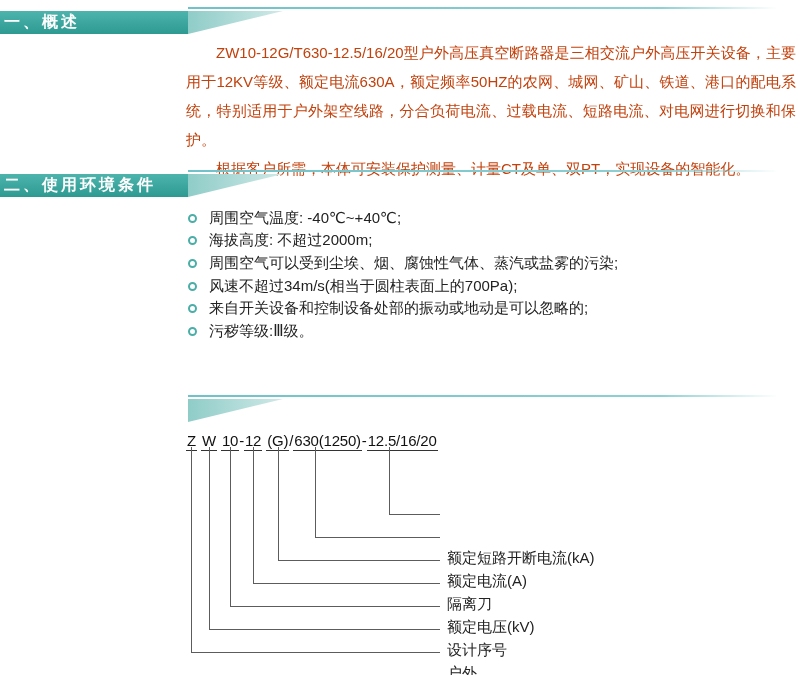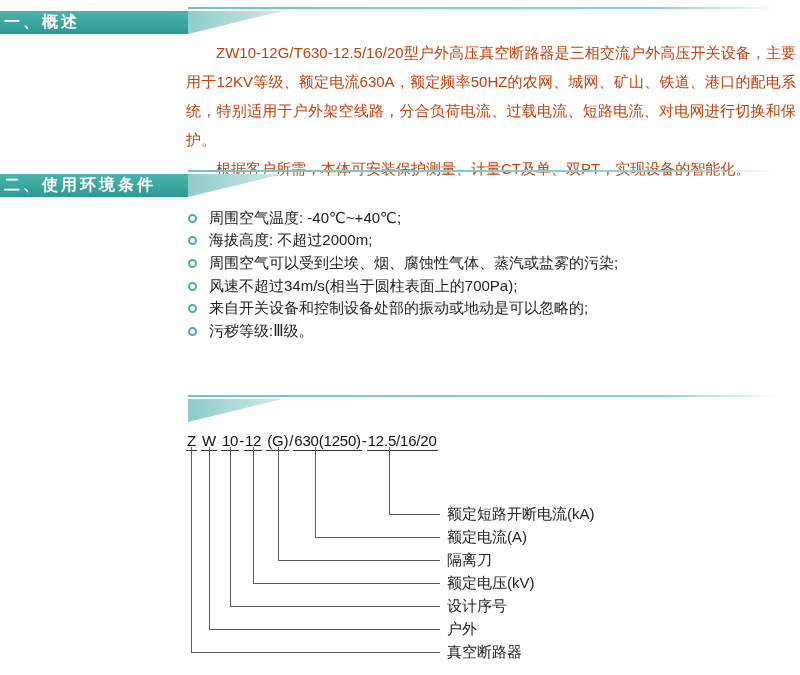--- a/index.html
+++ b/index.html
@@ -31,21 +31,21 @@
   .ring { flex:0 0 auto; width:9px; height:9px; border:2px solid #4aaea7;
           border-radius:50%; margin-right:12px; }
 
   
   .model-code { position:absolute; left:186px; top:426px; font-size:15px;
                 letter-spacing:-0.2px; color:#111111; white-space:nowrap;margin-top:6px; }
   .model-code .useg { border-bottom:1px solid #333333; padding:0 1px 1px 1px; display:inline-block; }
   .dg-vline { position:absolute; width:1px; background:#5c5c5c; }
   .dg-hline { position:absolute; height:1px; background:#5c5c5c; }
   .dg-label { position:absolute; left:447px; height:20px; line-height:20px;
-              font-size:15px; color:#222222; white-space:nowrap; }
+              font-size:15px; color:#222222; white-space:nowrap;margin-top:44px; }
 </style>
 </head>
 <body>
 
 <div class="page">
 
   <div class="sec-header" style="top:7px;">
     <div class="topline"></div>
     <div class="wedge"></div>
     <div class="band">一、概述</div>

